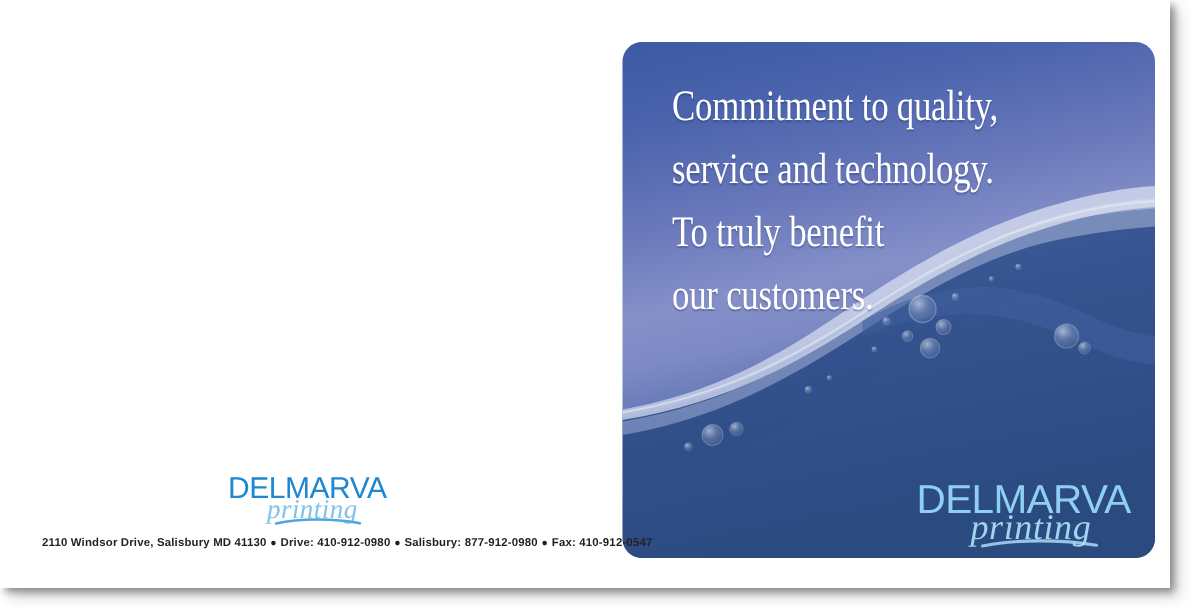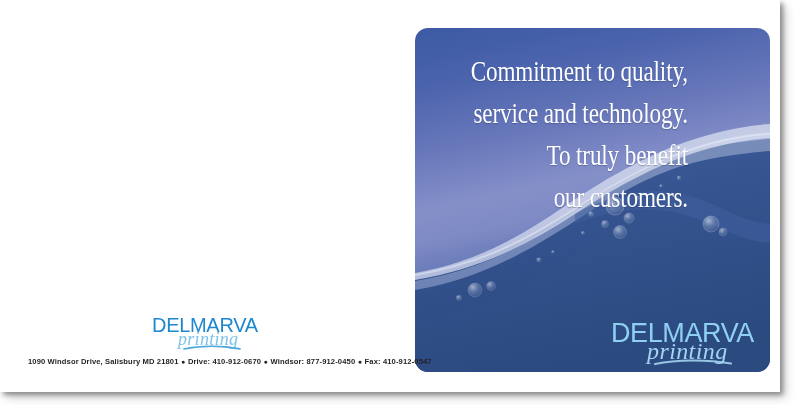--- a/index.html
+++ b/index.html
@@ -10,21 +10,20 @@
     height: 405px;
     overflow: hidden;
     font-family: "Liberation Sans", sans-serif;
   }
 
   #stage {
     position: relative;
     width: 800px;
     height: 394px;
     background: #ffffff;
-    text-align: right;
   }
 
   
   .page-sheet {
     position: absolute;
     left: 0;
     top: 0;
     width: 780px;
     height: 392px;
     background: #ffffff;
@@ -226,17 +225,17 @@
       </svg>
 
     </div>
 
     <svg class="sheet-logo" viewBox="0 0 108 40">
       <text x="0" y="20" font-family="'Liberation Sans', sans-serif" font-size="20" font-weight="400" letter-spacing="-0.3" fill="#1d87d0">DELMARVA</text>
       <text x="26" y="33" font-family="'Liberation Serif', serif" font-size="18" font-style="italic" font-weight="400" letter-spacing="0.3" fill="#7fc3ea">printing</text>
       <path d="M32,37 C48,33.5 70,33.5 88,36.8" fill="none" stroke="#4ea8df" stroke-width="1.7" stroke-linecap="round"></path>
     </svg>
 
-    <div class="address-line"><span>1090 Windsor Drive, Salisbury MD 21801</span><span class="addr-sep">●</span><span>Drive:</span>&nbsp;<span>410-912-0670</span><span class="addr-sep">●</span><span>Windsor:</span>&nbsp;<span>877-912-0450</span><span class="addr-sep">●</span><span>Fax:</span>&nbsp;<span>410-912-0547</span></div>
+    <div class="address-line"><span>2110 Windsor Drive, Salisbury MD 41130</span><span class="addr-sep">●</span><span>Drive:</span>&nbsp;<span>410-912-0980</span><span class="addr-sep">●</span><span>Salisbury:</span>&nbsp;<span>877-912-0980</span><span class="addr-sep">●</span><span>Fax:</span>&nbsp;<span>410-912-0547</span></div>
 
   </div>
 
 </div>
 
 </body></html>

